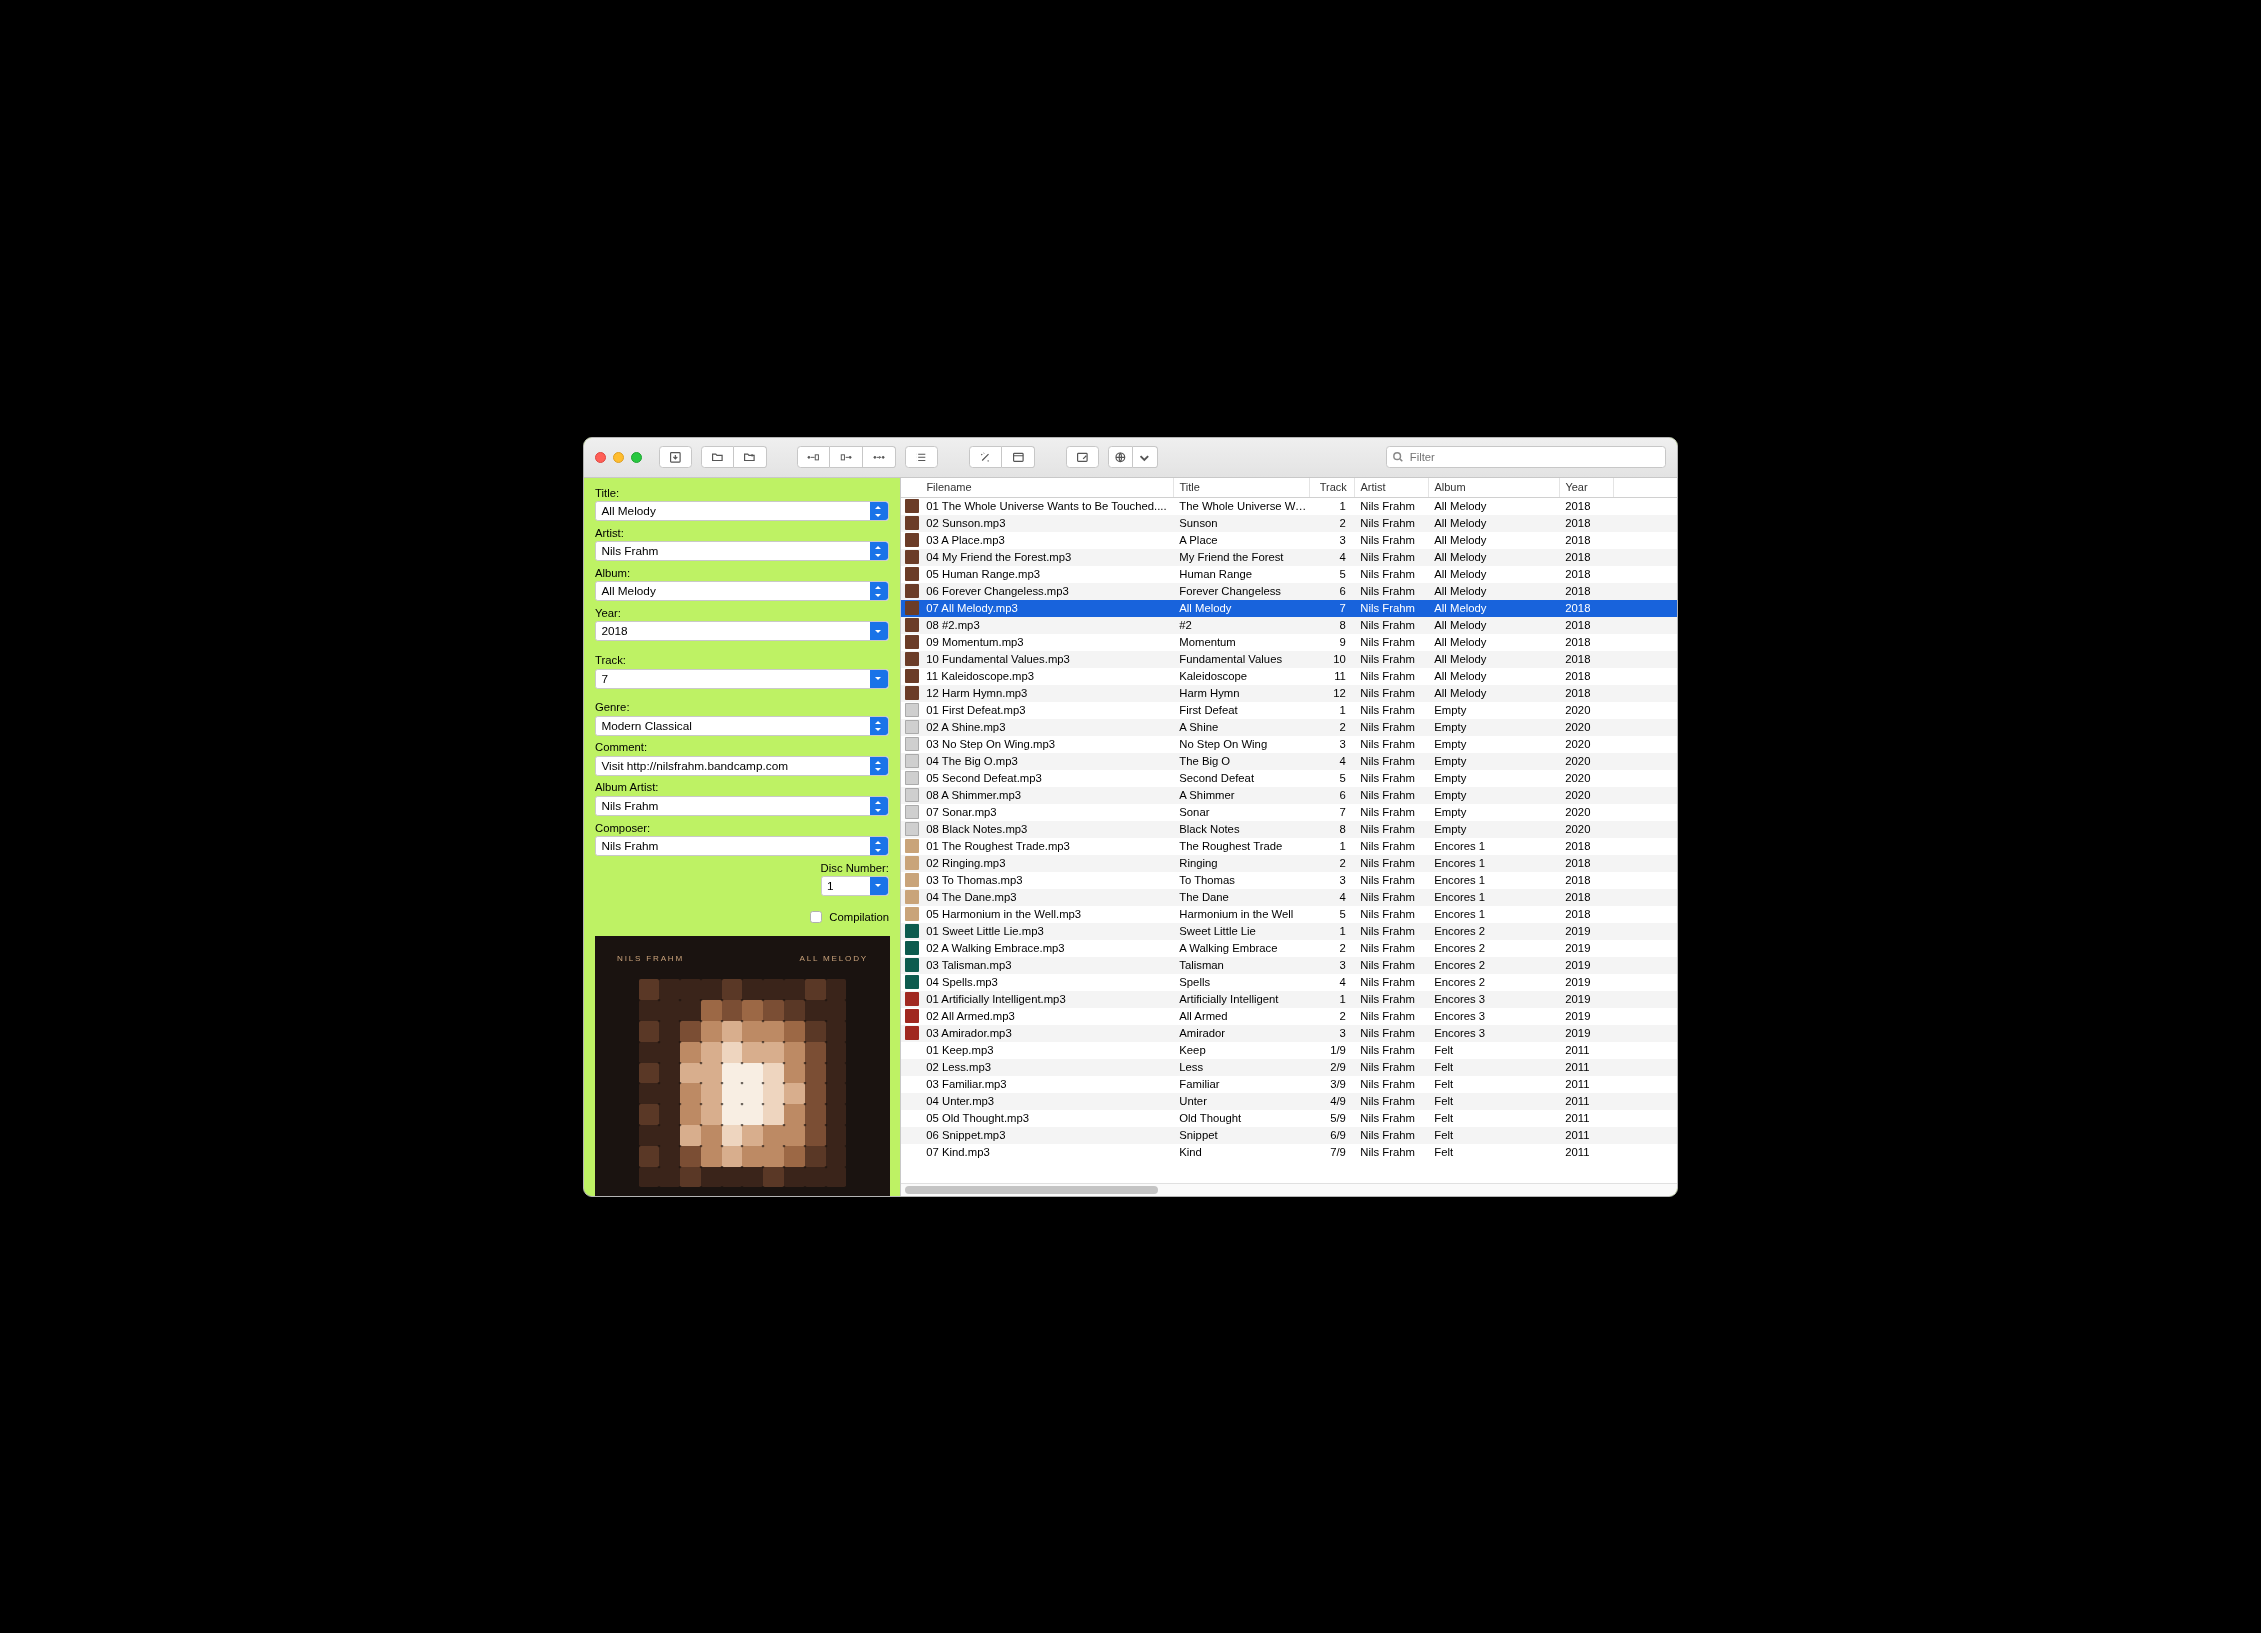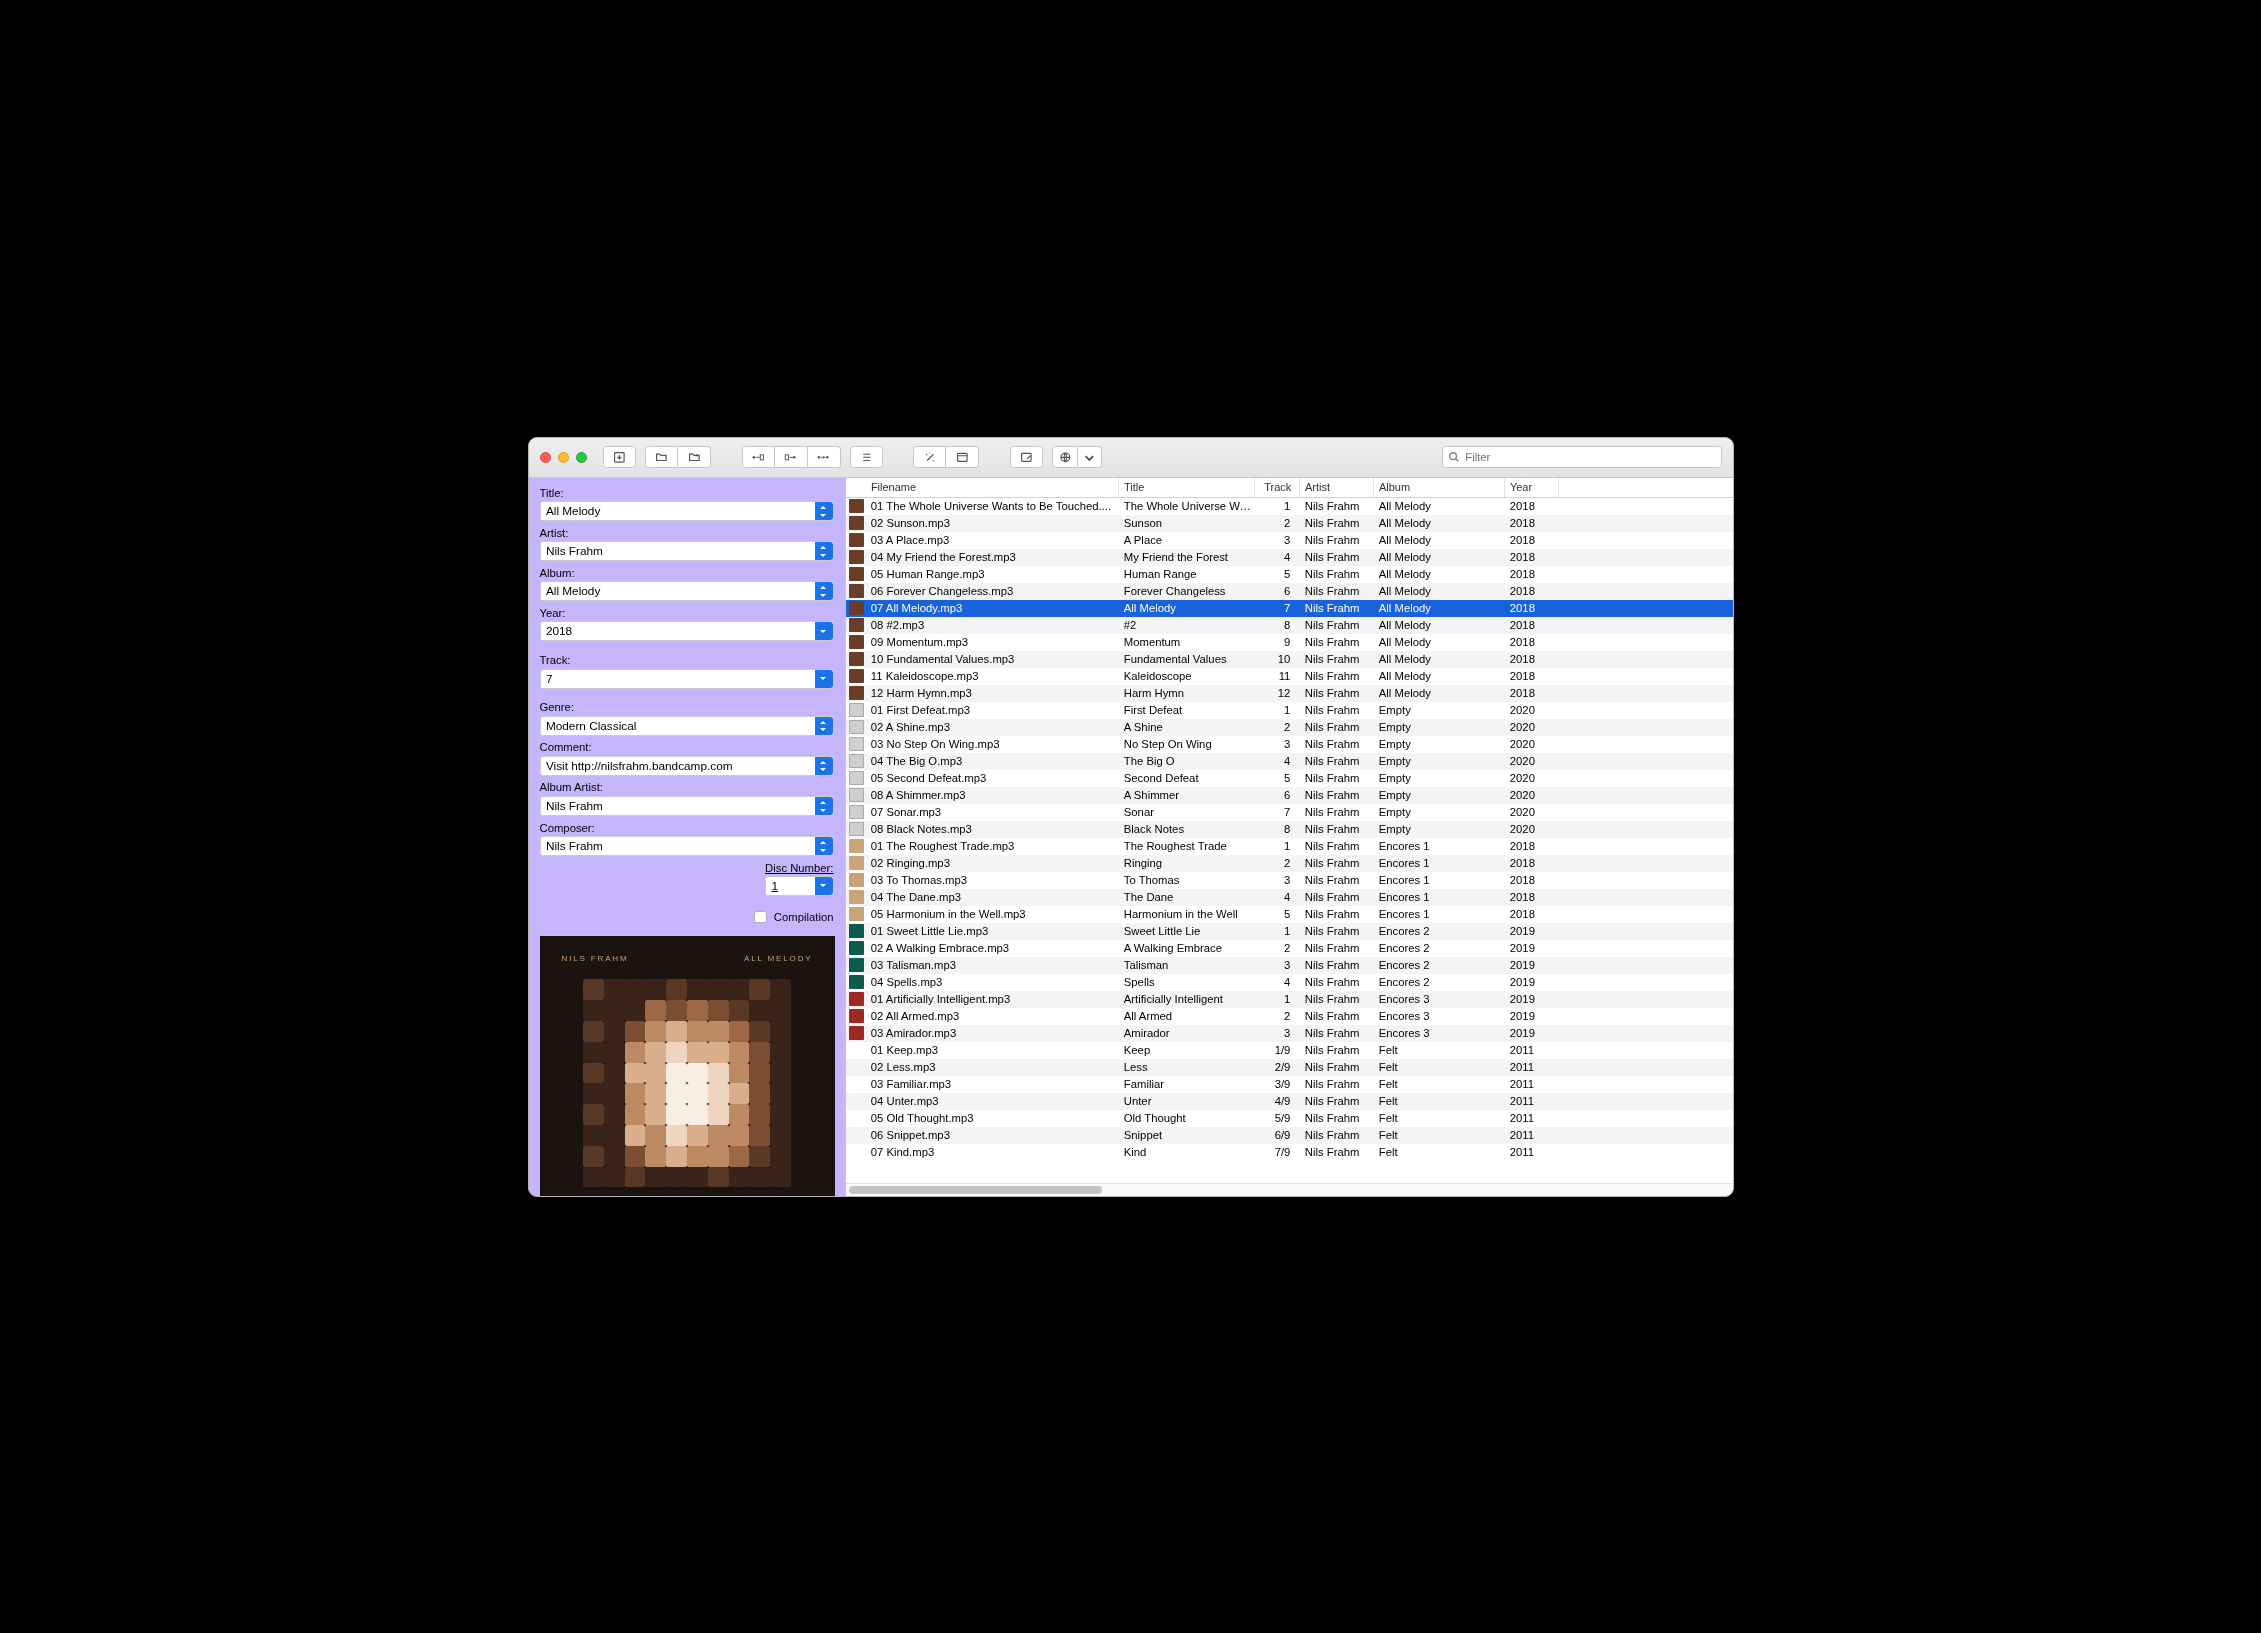--- a/index.html
+++ b/index.html
@@ -4,22 +4,22 @@
 <style>
   * { box-sizing: border-box; }
   html, body { margin:0; padding:0; height:100%; }
   body {
     background:#000;
     font-family: -apple-system, "Helvetica Neue", Arial, sans-serif;
     font-size:11.8px; color:#000;
     display:flex; align-items:center; justify-content:center;
   }
   .window {
-    width:1206px; height:760px;
-    background:#c4b5fd;
+    width:1095px; height:760px;
+    background:#bef264;
     border-radius:9px;
     box-shadow:0 18px 54px rgba(0,0,0,.6);
     display:flex; flex-direction:column;
     overflow:hidden;
     border:0.9px solid #b5b5b5;
   }
 
   
   .titlebar {
     height:40px; flex:0 0 40px;
@@ -91,21 +91,21 @@
   .combo .arrow::after{
     content:""; position:absolute; left:5.4px; width:0;height:0;
     border-left:3.6px solid transparent;border-right:3.6px solid transparent;
   }
   .combo .arrow::before{border-bottom:3.6px solid #fff; top:3.6px;}
   .combo .arrow::after{border-top:3.6px solid #fff; bottom:3.6px;}
   .combo.down .arrow::before{display:none;}
   .combo.down .arrow::after{top:50%;margin-top:-1.8px;bottom:auto;}
 
   .yr{flex:0 0 63px;} .trk{flex:0 0 63px;} .gen{flex:1;}
-  .dsc{flex:0 0 90px;text-decoration:underline;}
+  .dsc{flex:0 0 90px;}
 
   .check { display:flex; align-items:center; gap:7px; margin-top:1.8px; }
   .check .box{width:12.7px;height:12.7px;border:0.9px solid #b0b0b0;border-radius:2.7px;background:#fff;}
 
   .cover {
     width:295px;height:295px;background:#1a1310;margin-top:5.4px;
     display:flex;flex-direction:column;align-items:center;justify-content:center;
     color:#c9a27a;font-size:8.1px;letter-spacing:1.8px;font-weight:500;
     position:relative;overflow:hidden;
   }

